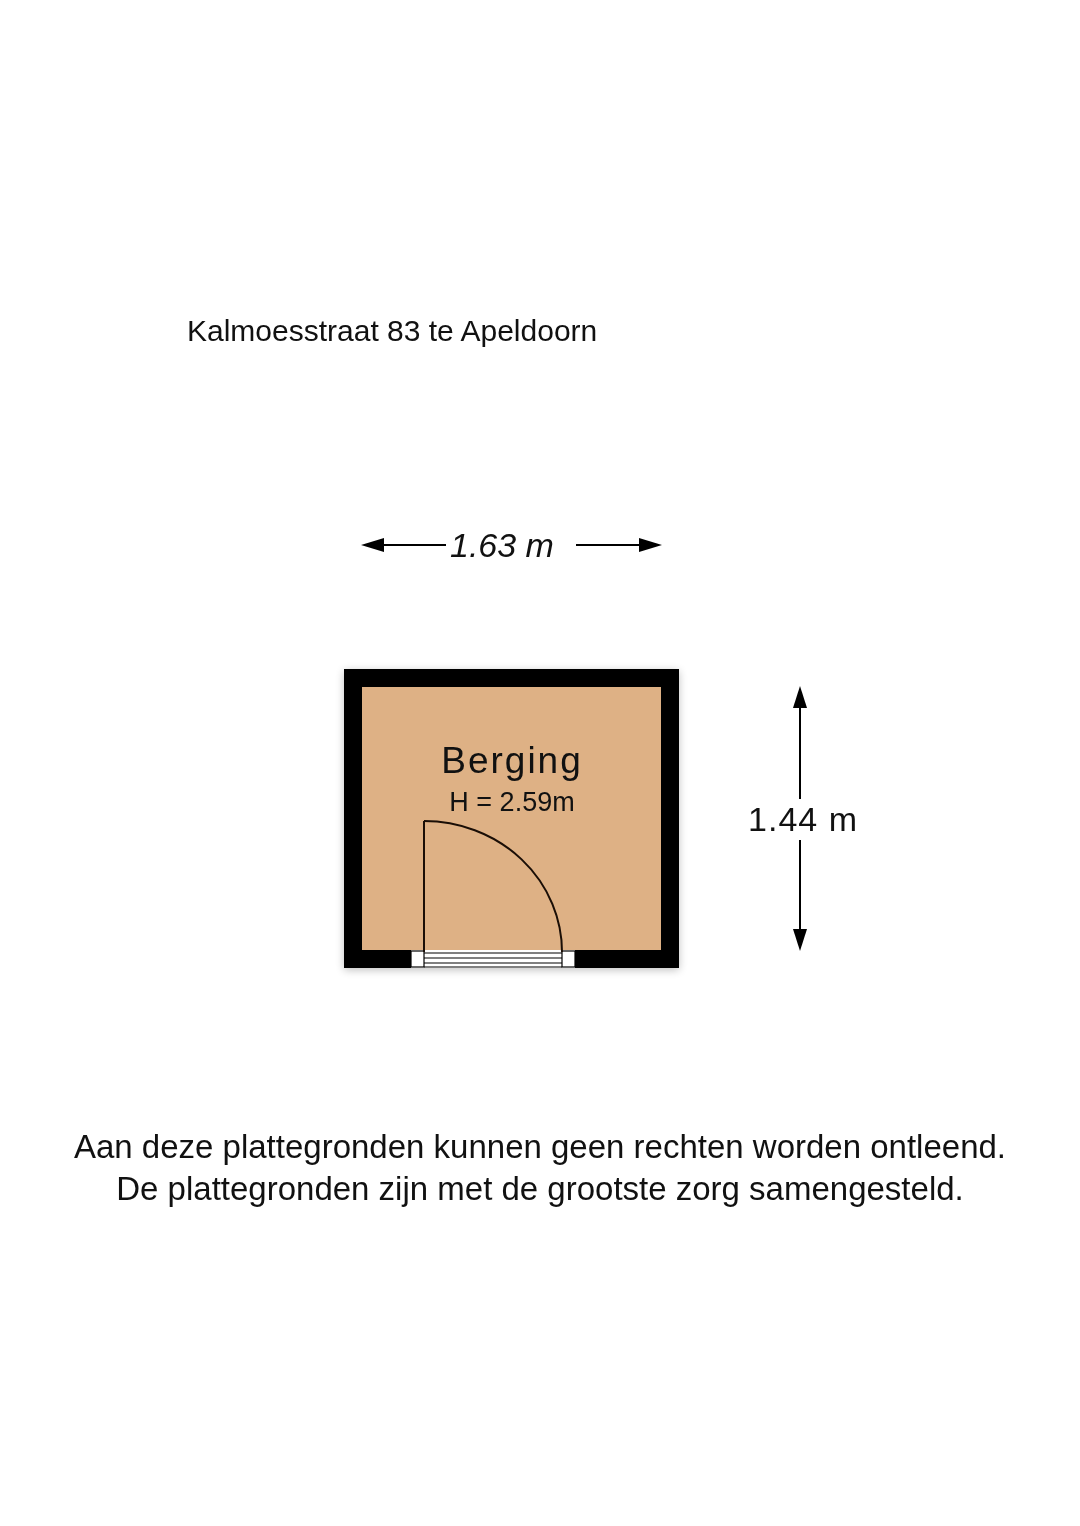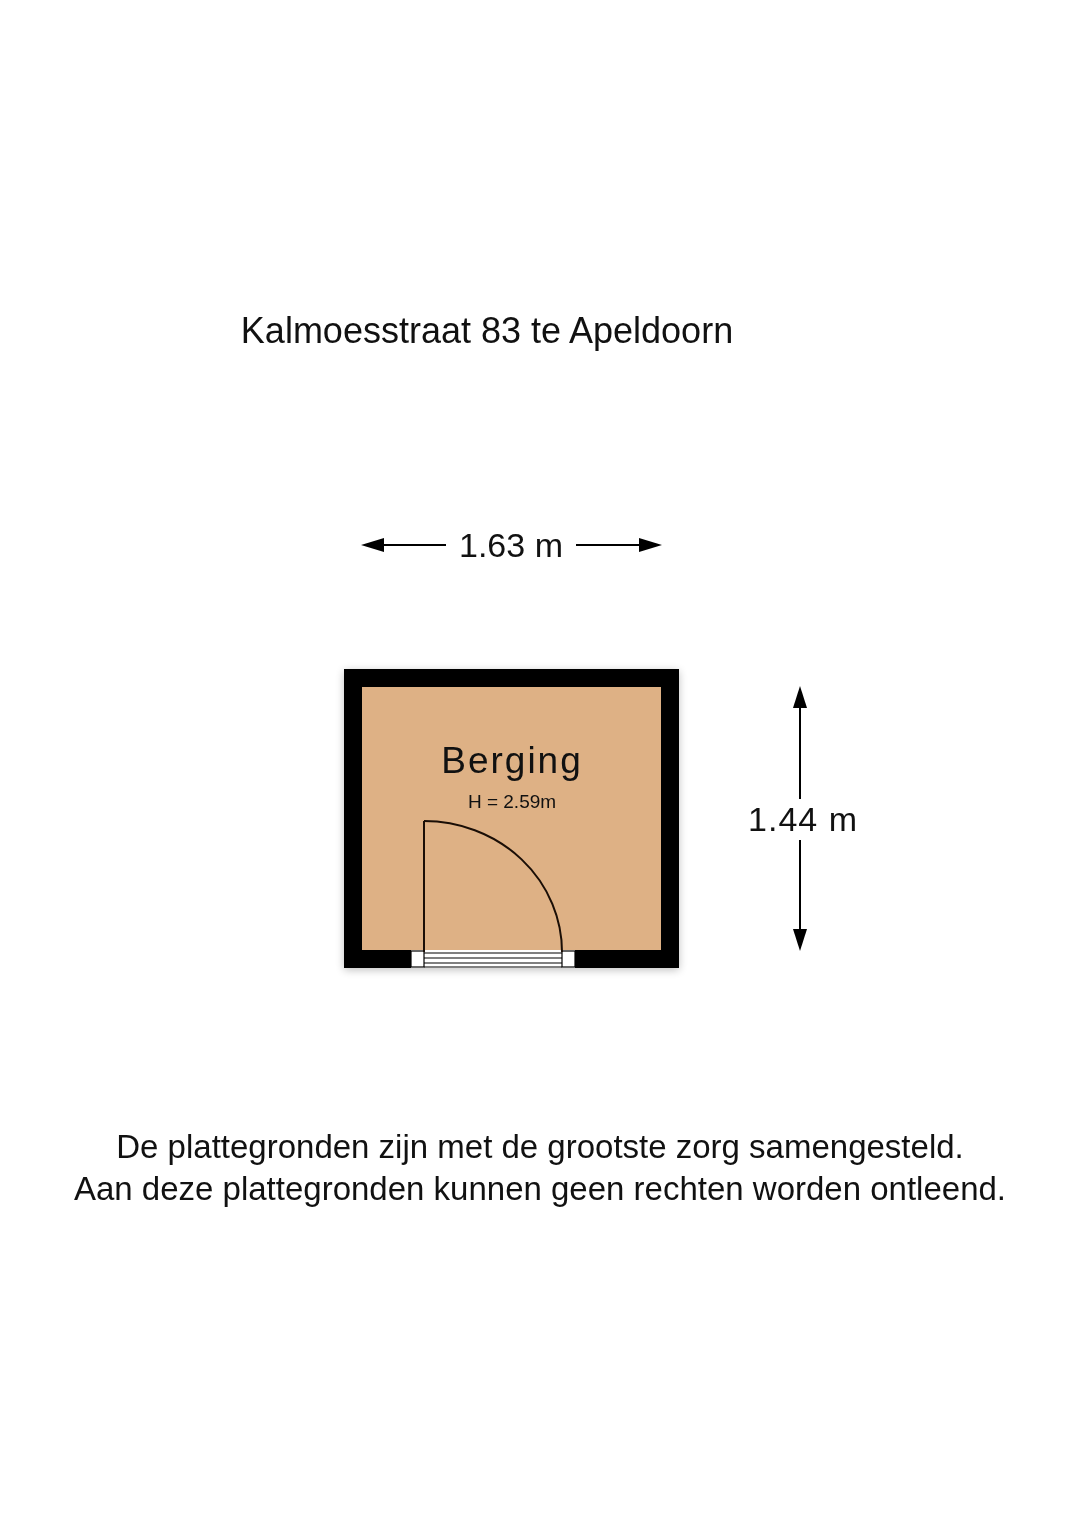--- a/index.html
+++ b/index.html
@@ -13,22 +13,21 @@
       position: relative;
       overflow: hidden;
       font-family: "Liberation Sans", "DejaVu Sans", sans-serif;
       color: #111111;
     }
     .title-block {
       position: absolute;
       left: 187px;
       top: 309px;
       width: 600px;
-      text-align: center;
-      font-size: 36px;
+      font-size: 30px;
       line-height: 43px;
     }
     .title-block div { white-space: nowrap; }
 
     svg.plan {
       position: absolute;
       left: 0;
       top: 0;
       width: 1080px;
       height: 1526px;
@@ -38,21 +37,22 @@
       position: absolute;
       font-size: 34px;
       line-height: 40px;
       background: #ffffff;
       white-space: nowrap;
     }
     .dim-width {
       left: 450px;
       top: 525px;
       width: 122px;
-      text-align: center;
+      text-align: left;
+      font-style: italic;
     }
     .dim-height {
       left: 744px;
       top: 799px;
       width: 114px;
       text-align: right;
       letter-spacing: 1px;
     }
 
     .room-label {
@@ -63,21 +63,21 @@
       white-space: nowrap;
     }
     .room-name {
       top: 742px;
       font-size: 37px;
       letter-spacing: 2px;
       line-height: 38px;
     }
     .room-height {
       top: 785px;
-      font-size: 19px;
+      font-size: 27px;
       line-height: 34px;
     }
 
     .disclaimer {
       position: absolute;
       left: 0;
       top: 1126px;
       width: 1080px;
       text-align: center;
       font-size: 33px;
@@ -142,15 +142,15 @@
   </g>
 </svg>
 
 <div class="dim-label dim-width">1.63 m</div>
 <div class="dim-label dim-height">1.44 m</div>
 
 <div class="room-label room-name">Berging</div>
 <div class="room-label room-height">H = 2.59m</div>
 
 <div class="disclaimer">
+  <div>Aan deze plattegronden kunnen geen rechten worden ontleend.</div>
   <div>De plattegronden zijn met de grootste zorg samengesteld.</div>
-  <div>Aan deze plattegronden kunnen geen rechten worden ontleend.</div>
 </div>
 
 </body></html>

